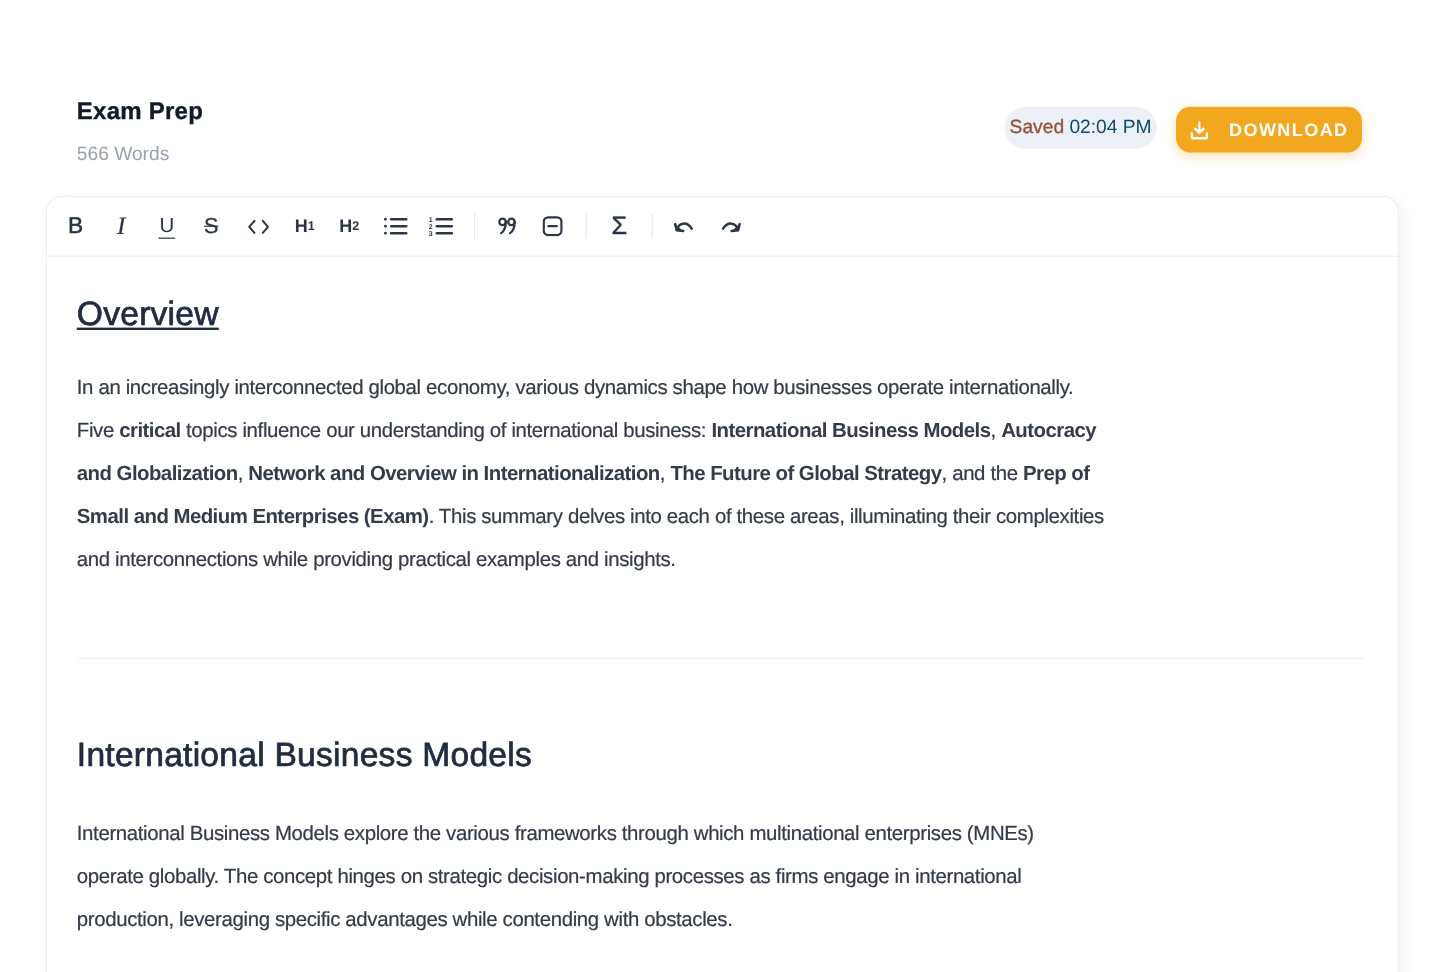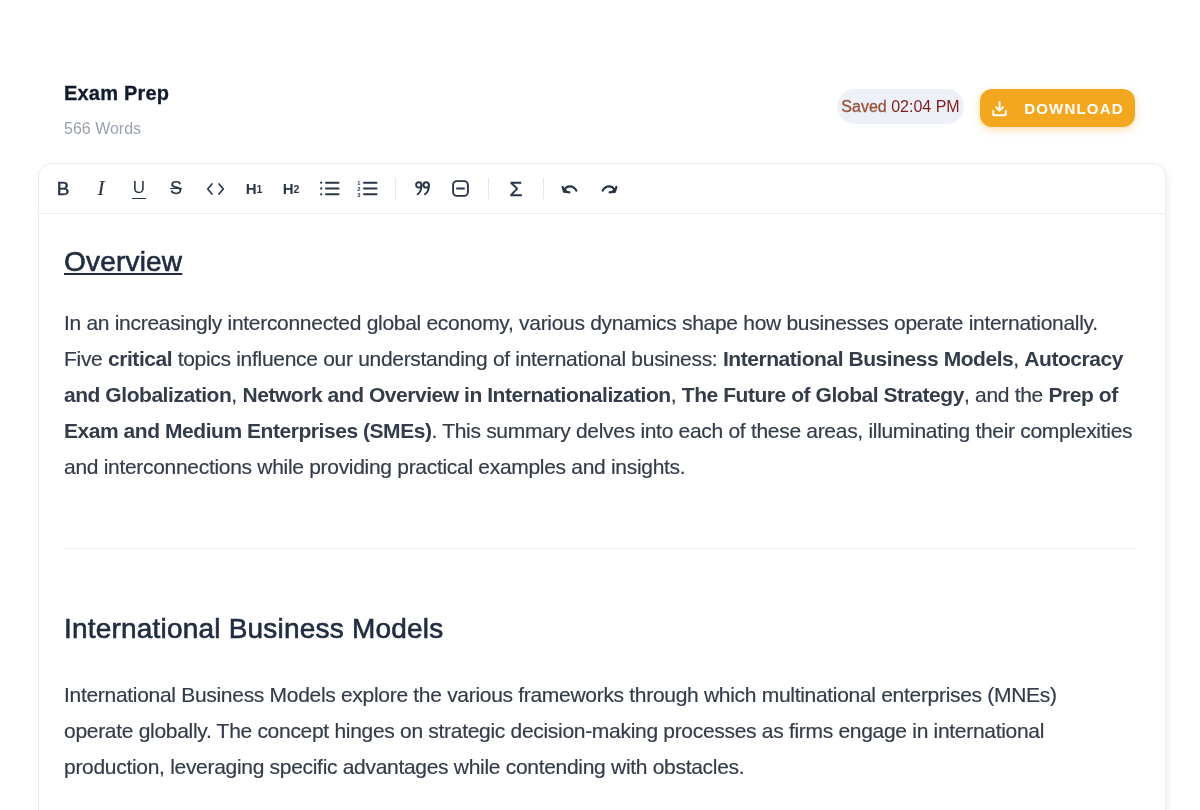--- a/index.html
+++ b/index.html
@@ -8,21 +8,21 @@
 .abs { position:absolute; }
 
 
 #title { left:64px; top:83px; font-size:20px; font-weight:700; color:#131a2e;
   -webkit-text-stroke:0.3px #131a2e; line-height:1; letter-spacing:0.2px; }
 #words { left:64px; top:121px; font-size:16px; color:#9ba1ae; line-height:1; }
 
 #chip { left:837px; top:89px; width:127px; height:35px; background:#edf0f6;
   border-radius:18px; font-size:16px; line-height:35px; text-align:center; }
 #chip .s1 { color:#c2410c; -webkit-text-stroke:0.35px #6b7585; }
-#chip .s2 { color:#7f1d1d;text-align:right; }
+#chip .s2 { color:#0c4a6e;text-align:right; }
 
 #dl { left:980px; top:89px; width:155px; height:38px; background:#f3a71f;
   border-radius:12px; color:#ffffff; box-shadow:0 3px 9px rgba(243,167,31,0.35);
   display:flex; align-items:center; justify-content:center; }
 #dl .txt { font-size:15px; font-weight:700; letter-spacing:1.2px; margin-left:16px; }
 
 
 #editor { left:38px; top:163px; width:1128px; height:700px; background:#fff;
   border:1px solid #ebedf0; border-bottom:none; border-radius:14px 14px 0 0;
   box-shadow:3px 3px 10px rgba(130,140,155,0.10); }
@@ -35,21 +35,21 @@
 .tb-u { font-size:17px; }
 .tb-u span { border-bottom:1.6px solid #2a3548; padding:0 1px 0.5px; }
 .tb-s { font-size:18px; text-decoration:line-through; -webkit-text-stroke:0.25px #2a3548; }
 .tb-h { font-size:15px; font-weight:700; letter-spacing:0; }
 .tb-h small { font-size:10.5px; font-weight:700; vertical-align:-3px; letter-spacing:0; }
 .tb-sg { font-size:21px; -webkit-text-stroke:0.4px #2a3548; }
 
 
 .h2 { left:64px; font-size:28px; color:#222c40; -webkit-text-stroke:0.6px #222c40;
   line-height:1; letter-spacing:0.2px; }
-.body { left:64px; width:1090px; font-size:21px; line-height:36px; color:#343b49;
+.body { left:64px; width:1090px; font-size:17px; line-height:36px; color:#343b49;
   letter-spacing:-0.3px; -webkit-text-stroke:0.18px #343b49; }
 .body b { letter-spacing:-0.45px; -webkit-text-stroke:0; }
 #hr1 { left:65px; top:548px; width:1071px; height:1px; background:#edeff3; }
 </style>
 </head>
 <body>
 
 <div class="abs" id="title">Exam Prep</div>
 <div class="abs" id="words">566 Words</div>
 
@@ -131,21 +131,21 @@
       <path d="M17.4 5.8 16 10.8 10.6 11.4" fill="#2a3548"></path>
     </svg>
   </div>
 </div>
 
 <div class="abs h2" id="ov" style="top:248px;text-decoration:underline;">Overview</div>
 
 <div class="abs body" style="top:305px;">In an increasingly interconnected global economy, various dynamics shape how businesses operate internationally.<br>
 Five <b>critical</b> topics influence our understanding of international business: <b>International Business Models</b>, <b>Autocracy</b><br>
 <b>and Globalization</b>, <b>Network and Overview in Internationalization</b>, <b>The Future of Global Strategy</b>, and the <b>Prep of</b><br>
-<b>Exam and Medium Enterprises (SMEs)</b>. This summary delves into each of these areas, illuminating their complexities<br>
+<b>Small and Medium Enterprises (Exam)</b>. This summary delves into each of these areas, illuminating their complexities<br>
 and interconnections while providing practical examples and insights.</div>
 
 <div class="abs" id="hr1"></div>
 
 <div class="abs h2" style="top:615px;">International Business Models</div>
 
 <div class="abs body" style="top:677px;">International Business Models explore the various frameworks through which multinational enterprises (MNEs)<br>
 operate globally. The concept hinges on strategic decision-making processes as firms engage in international<br>
 production, leveraging specific advantages while contending with obstacles.</div>
 

